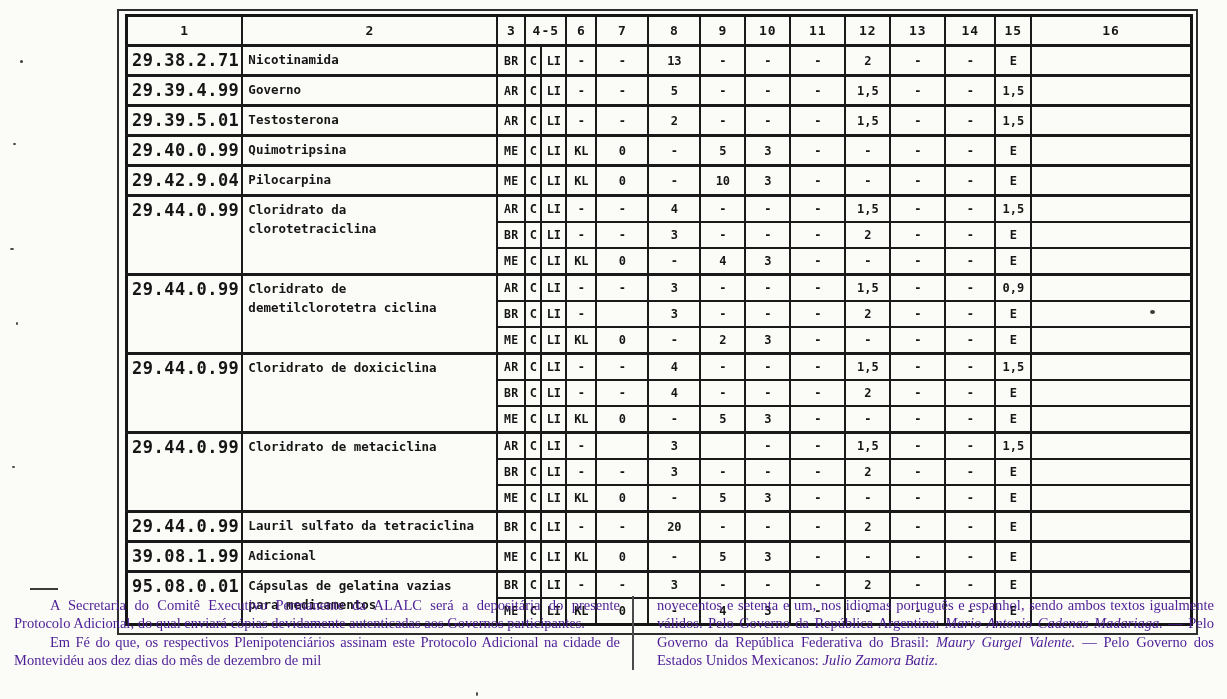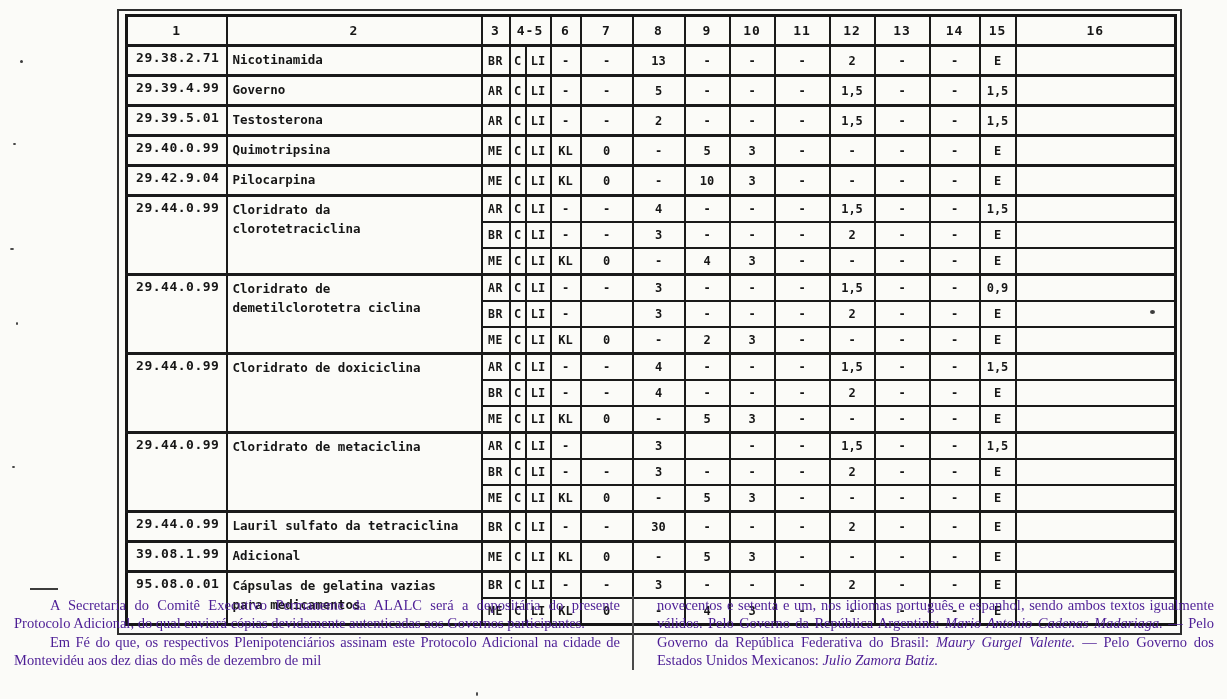--- a/index.html
+++ b/index.html
@@ -14,21 +14,21 @@
   .table-wrap{position:absolute;left:125px;top:14px;}
   .table-wrap::before{
     content:"";position:absolute;left:-8px;top:-5px;right:-5px;bottom:-9px;
     border:2px solid #2e2e2e;pointer-events:none;
   }
   table{border-collapse:collapse;table-layout:fixed;border:3px solid #151515;}
   th,td{border:2px solid #1a1a1a;padding:0 3px;overflow:hidden;white-space:nowrap;}
   th{font-size:13px;font-weight:bold;height:27px;text-align:center;letter-spacing:1px;
      font-family:"DejaVu Sans Mono",monospace;}
   td{height:24px;font-weight:bold;}
-  td.code{font-size:13px;text-align:center;vertical-align:top;padding:3px 2px 0 4px;letter-spacing:.5px;margin-top:44px;}
+  td.code{font-size:17px;text-align:center;vertical-align:top;padding:3px 2px 0 4px;letter-spacing:.5px;margin-top:44px;}
   td.item{font-size:12.5px;vertical-align:top;padding:3px 15px 0 5px;white-space:normal;line-height:1.55;}
   td.val{font-size:12px;text-align:center;}
   td.country{font-size:11.5px;letter-spacing:.5px;}
   tr.group-start td{border-top-width:3px;}
 
   
   .footer{
     position:absolute;left:14px;top:596px;width:1200px;display:flex;
     font-family:Liberation Serif, serif;font-size:14.5px;line-height:1.27;
     text-align:justify;color:#4c1d95;
@@ -378,21 +378,21 @@
             <td class="val"></td>
           </tr>
           <tr class="group-start">
             <td class="code" rowspan="1">29.44.0.99</td>
             <td class="item" rowspan="1">Lauril sulfato da tetraciclina</td>
             <td class="val country">BR</td>
             <td class="val">C</td>
             <td class="val">LI</td>
             <td class="val">-</td>
             <td class="val">-</td>
-            <td class="val">30</td>
+            <td class="val">20</td>
             <td class="val">-</td>
             <td class="val">-</td>
             <td class="val">-</td>
             <td class="val">2</td>
             <td class="val">-</td>
             <td class="val">-</td>
             <td class="val">E</td>
             <td class="val"></td>
           </tr>
           <tr class="group-start">

